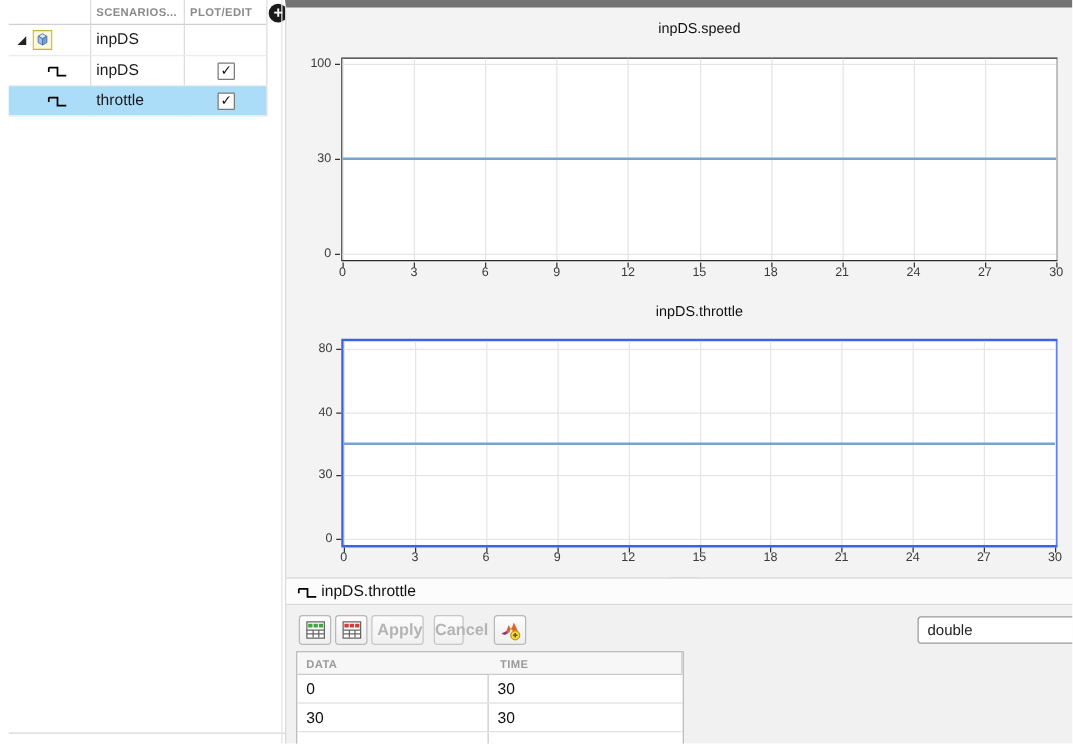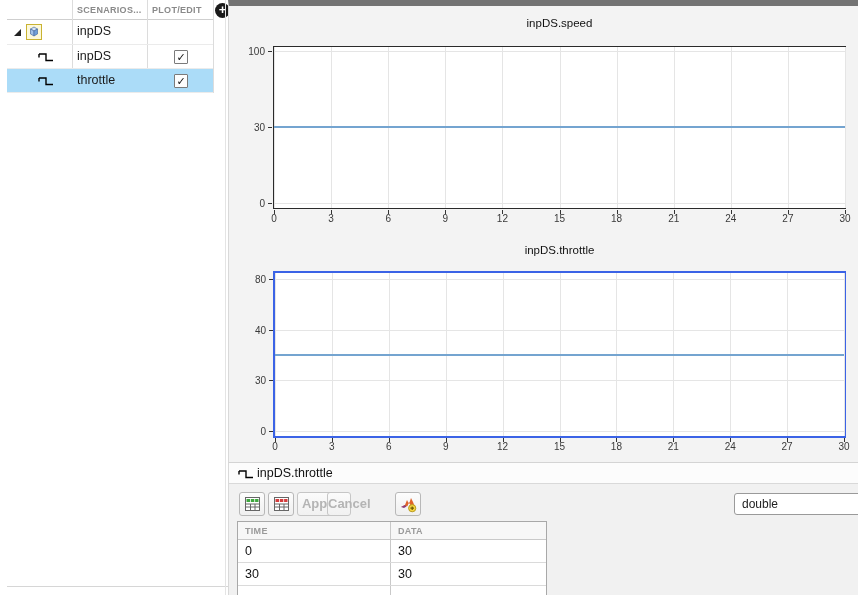--- a/index.html
+++ b/index.html
@@ -257,38 +257,38 @@
           <svg width="17" height="16" viewBox="0 0 17 16">
             <rect x="1.5" y="1.5" width="14" height="13" fill="#fff" stroke="#666"></rect>
             <rect x="2.5" y="3" width="3.5" height="3" fill="#d43c3c"></rect>
             <rect x="6.8" y="3" width="3.5" height="3" fill="#d43c3c"></rect>
             <rect x="11.1" y="3" width="3.4" height="3" fill="#d43c3c"></rect>
             <path d="M1.5 8 H15.5 M1.5 11 H15.5 M6.5 8 V14 M11 8 V14" stroke="#666" fill="none"></path>
           </svg>
         </span>
       </div>
       <div class="tb-btn text-btn" style="left:68px;width:42px;">Apply</div>
-      <div class="tb-btn text-btn" style="left:98px;width:24px;">Cancel</div>
+      <div class="tb-btn text-btn" style="left:118px;width:24px;">Cancel</div>
       <div class="tb-btn icon-btn" style="left:166px;">
         <span>
           <svg width="17" height="17" viewBox="0 0 17 17">
             <polygon points="1,11 5,9 7,4 9,8 11,2 13,6 15,11 11,11 9,6 7.5,10 5,10.5" fill="#e0632a"></polygon>
             <polygon points="1,11 5,9 6.5,10.5 4,12" fill="#8c3f78"></polygon>
             <circle cx="12.2" cy="12.2" r="3.6" fill="#f6d643" stroke="#b99a1e"></circle>
             <path d="M12.2 10.4 V14 M10.4 12.2 H14" stroke="#6b5800" stroke-width="1.2"></path>
           </svg>
         </span>
       </div>
       <div class="dtype-combo">double</div>
     </div>
 
     <div class="data-table">
       <div class="dt-header">
+        <div class="dt-hcell col-data">DATA</div>
         <div class="dt-hcell col-time">TIME</div>
-        <div class="dt-hcell col-data">DATA</div>
       </div>
       <div class="dt-row">
         <div class="dt-cell col-time">0</div>
         <div class="dt-cell col-data">30</div>
       </div>
       <div class="dt-row">
         <div class="dt-cell col-time">30</div>
         <div class="dt-cell col-data">30</div>
       </div>
       <div class="dt-row">

